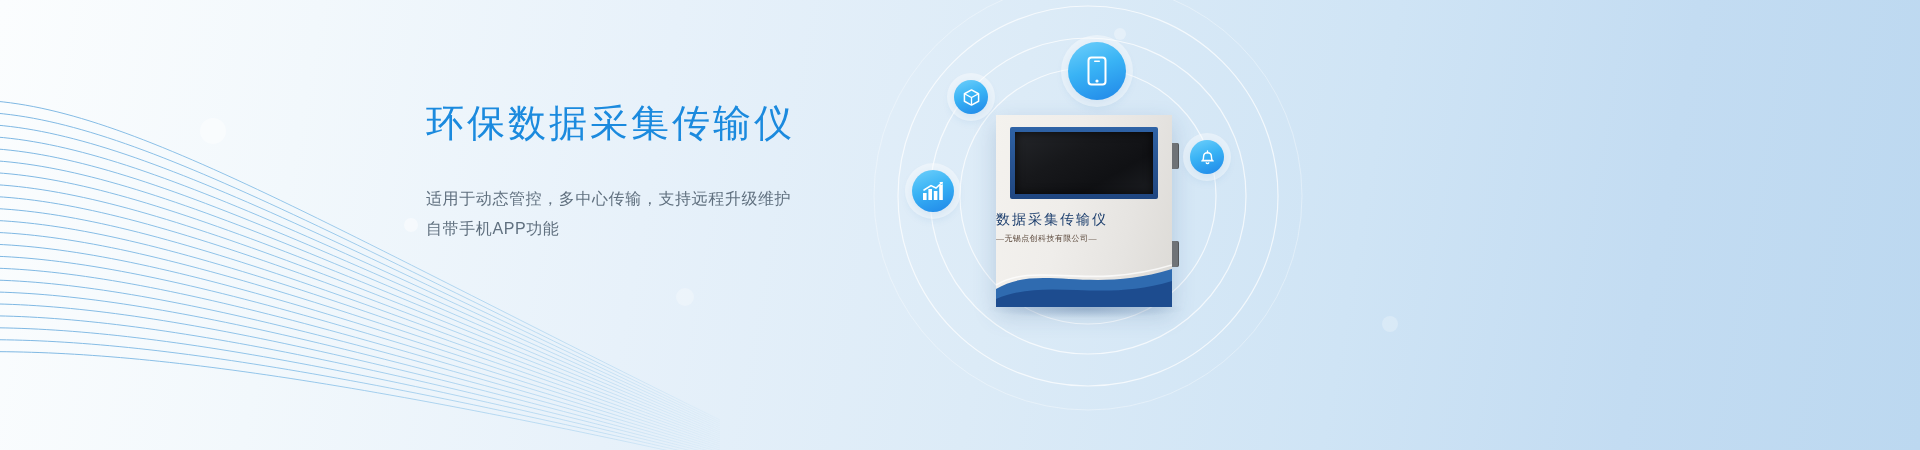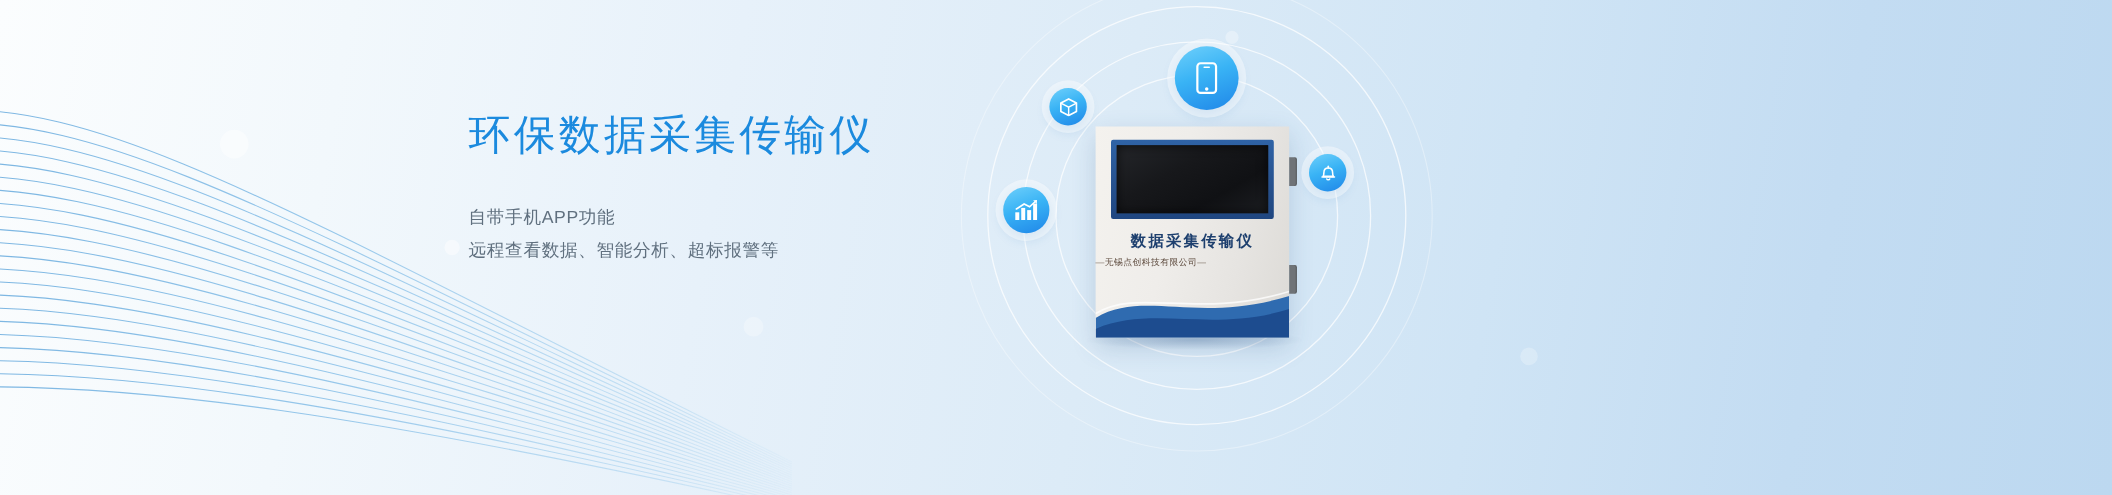--- a/index.html
+++ b/index.html
@@ -74,23 +74,23 @@
     position:absolute;left:14px;top:12px;width:148px;height:72px;
     background:linear-gradient(180deg,#2f63a6 0%,#27528f 55%,#1f4680 100%);
     padding:5px;box-sizing:border-box;border-radius:2px;
   }
   .screen{
     width:100%;height:100%;
     background:linear-gradient(150deg,#24262a 0%,#17181b 38%,#101114 70%,#1c1e22 100%);
     box-shadow:inset 0 0 10px rgba(0,0,0,.75);
   }
   .dev-title{
-    position:absolute;left:0;right:0;top:96px;text-align:center;
+    position:absolute;left:0;right:0;top:96px;text-align:left;
     font-family:"Liberation Serif","DejaVu Serif",serif;
-    font-size:14px;font-weight:700;letter-spacing:2px;color:#1d3f6e;
+    font-size:14px;font-weight:400;letter-spacing:2px;color:#1d3f6e;
   }
   .dev-sub{
     position:absolute;left:0;right:0;top:118px;text-align:left;
     font-family:"Liberation Serif","DejaVu Serif",serif;
     font-size:8px;letter-spacing:.4px;color:#5d4a3d;
   }
   .wave{position:absolute;left:0;bottom:0;width:176px;height:52px;overflow:hidden;}
   .wave svg{display:block;}
 </style>
 </head>
@@ -137,22 +137,22 @@
 
   <div class="bokeh" style="left:200px;top:118px;width:26px;height:26px;"></div>
   <div class="bokeh" style="left:404px;top:218px;width:14px;height:14px;"></div>
   <div class="bokeh" style="left:676px;top:288px;width:18px;height:18px;opacity:.6;"></div>
   <div class="bokeh" style="left:1114px;top:28px;width:12px;height:12px;opacity:.7;"></div>
   <div class="bokeh" style="left:1382px;top:316px;width:16px;height:16px;opacity:.55;"></div>
 
   <div class="copy">
     <h1 class="title">环保数据采集传输仪</h1>
     <ul class="lines">
+      <li>适用于动态管控，多中心传输，支持远程升级维护</li>
       <li>自带手机APP功能</li>
-      <li>远程查看数据、智能分析、超标报警等</li>
     </ul>
   </div>
 
   <div class="stage">
 
     <div class="rings">
       <svg width="520" height="450" viewBox="0 0 520 450" xmlns="http://www.w3.org/2000/svg">
         <g fill="none" stroke="#ffffff" stroke-opacity=".72" stroke-width="1.2">
           <circle cx="228" cy="196" r="190"></circle>
           <circle cx="228" cy="196" r="158"></circle>

